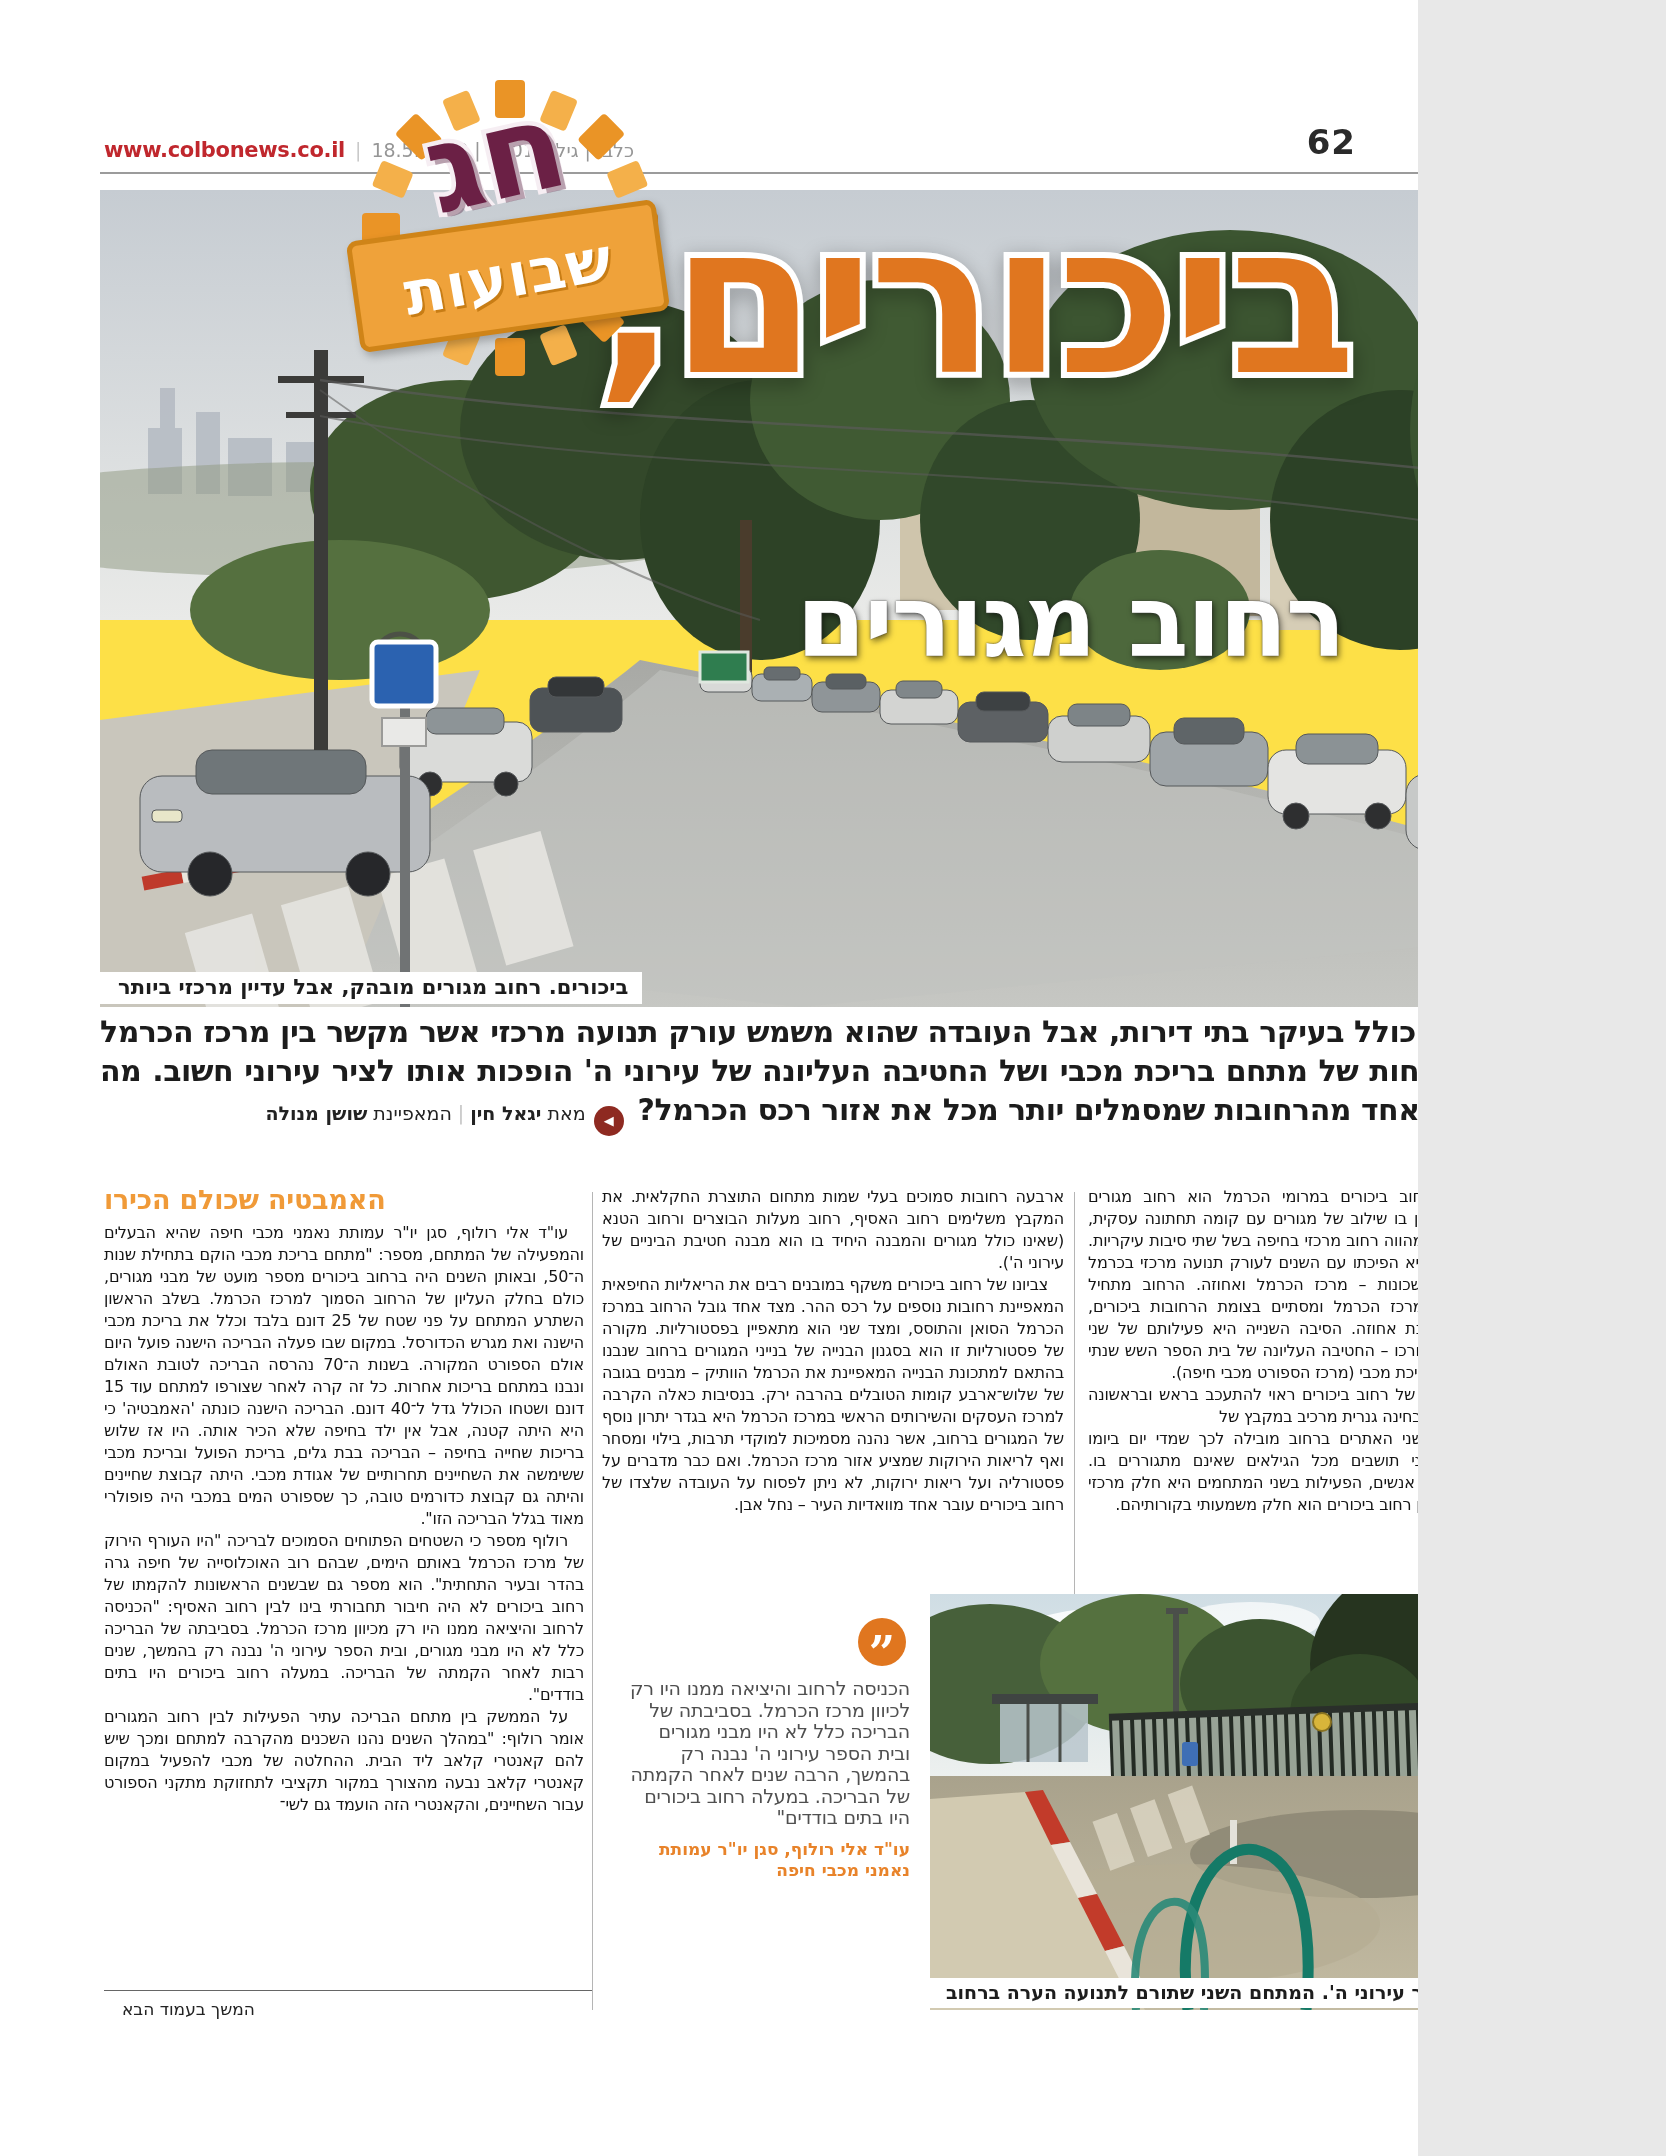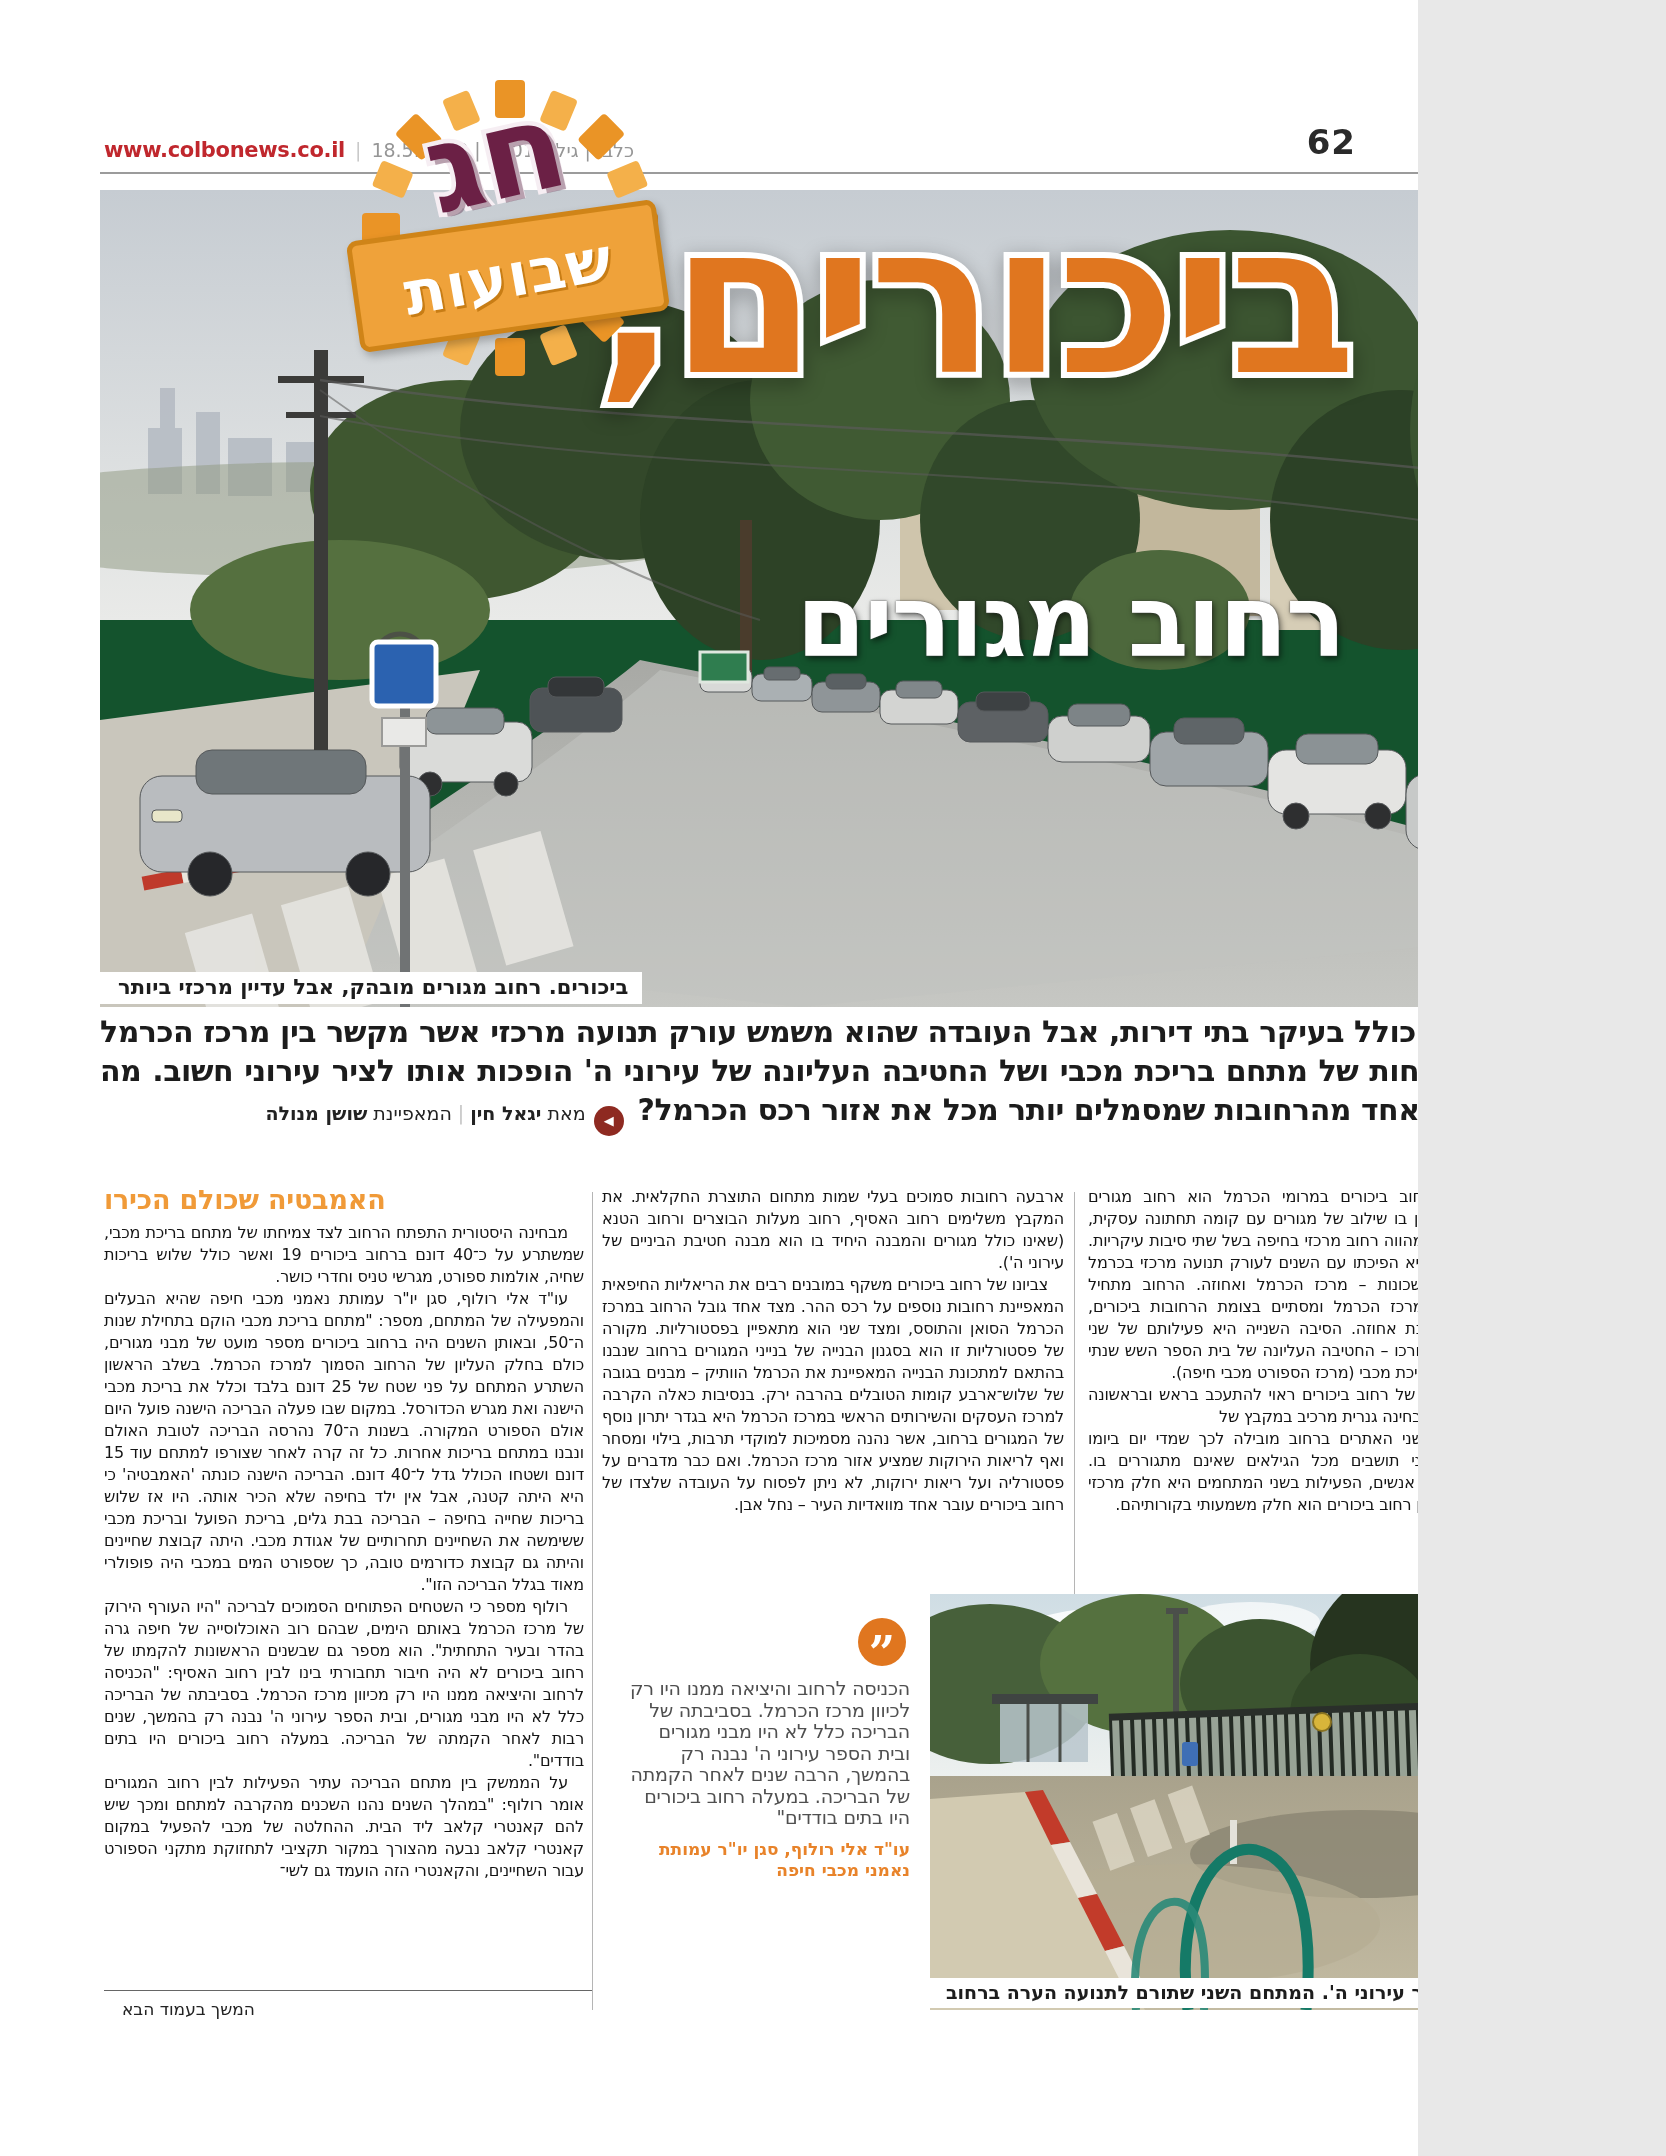--- a/index.html
+++ b/index.html
@@ -5,21 +5,21 @@
   html,body{margin:0;padding:0;background:#e8e8e8;}
   .page{position:relative;width:1418px;height:2156px;background:#ffffff;overflow:hidden;
         font-family:"DejaVu Sans",sans-serif;direction:rtl;}
   
   .masthead{position:absolute;top:138px;left:104px;direction:ltr;font-size:19px;color:#969696;
             display:flex;gap:10px;align-items:baseline;}
   .masthead .url{color:#c0272d;font-weight:bold;font-size:21px;letter-spacing:-0.3px;}
   .pageno{position:absolute;top:122px;right:62px;font-size:34px;font-weight:bold;color:#2a2a2a;letter-spacing:1px;}
   .toprule{position:absolute;top:172px;left:100px;width:1500px;height:2px;background:#9b9b9b;}
   
-  .hero{position:absolute;top:190px;left:100px;width:1500px;height:817px;overflow:hidden;background:#14532d;}
+  .hero{position:absolute;top:190px;left:100px;width:1500px;height:817px;overflow:hidden;background:#fde047;}
   .hero svg{display:block;}
   .hero-caption{position:absolute;left:0;bottom:3px;background:#ffffff;padding:3px 14px 5px 18px;
                 font-size:21px;font-weight:bold;color:#1d1d1d;direction:rtl;white-space:nowrap;}
   
   .hl{position:absolute;text-align:right;line-height:1;white-space:nowrap;}
   .hl .layer-back{position:absolute;top:0;right:0;color:transparent;-webkit-text-stroke:12px #ffffff;
                   filter:drop-shadow(0 6px 10px rgba(0,0,0,0.35));}
   .hl .layer-front{position:relative;}
   .hl-main{top:196px;right:66px;font-size:208px;font-weight:800;color:#e0761f;letter-spacing:-4px;}
   .hl-sub{font-size:100px;font-weight:800;color:#ffffff;
@@ -336,21 +336,20 @@
     <p class="ind">הימצאותם של שני האתרים ברחוב מובילה לכך שמדי יום ביומו פוקדים אותו המוני תושבים מכל הגילאים שאינם מתגוררים בו. מבחינתם של אלפי אנשים, הפעילות בשני המתחמים היא חלק מרכזי במסלול החיים, ולכן רחוב ביכורים הוא חלק משמעותי בקורותיהם.</p>
   </div>
 
   <div class="col col-mid">
     <p>ארבעה רחובות סמוכים בעלי שמות מתחום התוצרת החקלאית. את המקבץ משלימים רחוב האסיף, רחוב מעלות הבוצרים ורחוב הטנא (שאינו כולל מגורים והמבנה היחיד בו הוא מבנה חטיבת הביניים של עירוני ה').</p>
     <p class="ind">צביונו של רחוב ביכורים משקף במובנים רבים את הריאליות החיפאית המאפיינת רחובות נוספים על רכס ההר. מצד אחד גובל הרחוב במרכז הכרמל הסואן והתוסס, ומצד שני הוא מתאפיין בפסטורליות. מקורה של פסטורליות זו הוא בסגנון הבנייה של בנייני המגורים ברחוב שנבנו בהתאם למתכונת הבנייה המאפיינת את הכרמל הוותיק – מבנים בגובה של שלוש־ארבע קומות הטובלים בהרבה ירק. בנסיבות כאלה הקרבה למרכז העסקים והשירותים הראשי במרכז הכרמל היא בגדר יתרון נוסף של המגורים ברחוב, אשר נהנה מסמיכות למוקדי תרבות, בילוי ומסחר ואף לריאות הירוקות שמציע אזור מרכז הכרמל. ואם כבר מדברים על פסטורליה ועל ריאות ירוקות, לא ניתן לפסוח על העובדה שלצדו של רחוב ביכורים עובר אחד מוואדיות העיר – נחל אבן.</p>
   </div>
 
   <div class="col col-left">
     <h2 class="sec-head">האמבטיה שכולם הכירו</h2>
-    <p class="ind">מבחינה היסטורית התפתח הרחוב לצד צמיחתו של מתחם בריכת מכבי, שמשתרע על כ־40 דונם ברחוב ביכורים 19 ואשר כולל שלוש בריכות שחיה, אולמות ספורט, מגרשי טניס וחדרי כושר.</p>
     <p class="ind">עו"ד אלי רולוף, סגן יו"ר עמותת נאמני מכבי חיפה שהיא הבעלים והמפעילה של המתחם, מספר: "מתחם בריכת מכבי הוקם בתחילת שנות ה־50, ובאותן השנים היה ברחוב ביכורים מספר מועט של מבני מגורים, כולם בחלק העליון של הרחוב הסמוך למרכז הכרמל. בשלב הראשון השתרע המתחם על פני שטח של 25 דונם בלבד וכלל את בריכת מכבי הישנה ואת מגרש הכדורסל. במקום שבו פעלה הבריכה הישנה פועל היום אולם הספורט המקורה. בשנות ה־70 נהרסה הבריכה לטובת האולם ונבנו במתחם בריכות אחרות. כל זה קרה לאחר שצורפו למתחם עוד 15 דונם ושטחו הכולל גדל ל־40 דונם. הבריכה הישנה כונתה 'האמבטיה' כי היא היתה קטנה, אבל אין ילד בחיפה שלא הכיר אותה. היו אז שלוש בריכות שחייה בחיפה – הבריכה בבת גלים, בריכת הפועל ובריכת מכבי ששימשה את השחיינים תחרותיים של אגודת מכבי. היתה קבוצת שחיינים והיתה גם קבוצת כדורמים טובה, כך שספורט המים במכבי היה פופולרי מאוד בגלל הבריכה הזו".</p>
     <p class="ind">רולוף מספר כי השטחים הפתוחים הסמוכים לבריכה "היו העורף הירוק של מרכז הכרמל באותם הימים, שבהם רוב האוכלוסייה של חיפה גרה בהדר ובעיר התחתית". הוא מספר גם שבשנים הראשונות להקמתו של רחוב ביכורים לא היה חיבור תחבורתי בינו לבין רחוב האסיף: "הכניסה לרחוב והיציאה ממנו היו רק מכיוון מרכז הכרמל. בסביבתה של הבריכה כלל לא היו מבני מגורים, ובית הספר עירוני ה' נבנה רק בהמשך, שנים רבות לאחר הקמתה של הבריכה. במעלה רחוב ביכורים היו בתים בודדים".</p>
     <p class="ind">על הממשק בין מתחם הבריכה עתיר הפעילות לבין רחוב המגורים אומר רולוף: "במהלך השנים נהנו השכנים מהקרבה למתחם ומכך שיש להם קאנטרי קלאב ליד הבית. ההחלטה של מכבי להפעיל במקום קאנטרי קלאב נבעה מהצורך במקור תקציבי לתחזוקת מתקני הספורט עבור השחיינים, והקאנטרי הזה הועמד גם לשי־</p>
   </div>
 
   <div class="endrule"></div>
   <div class="continued">המשך בעמוד הבא</div>
 
   <div class="pq">
     <div class="q-circle">

